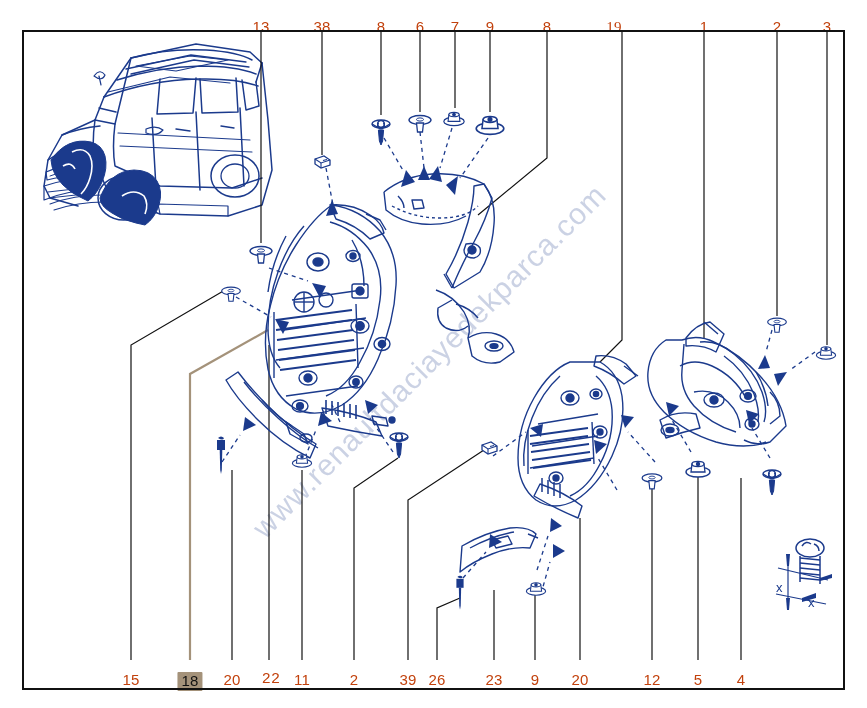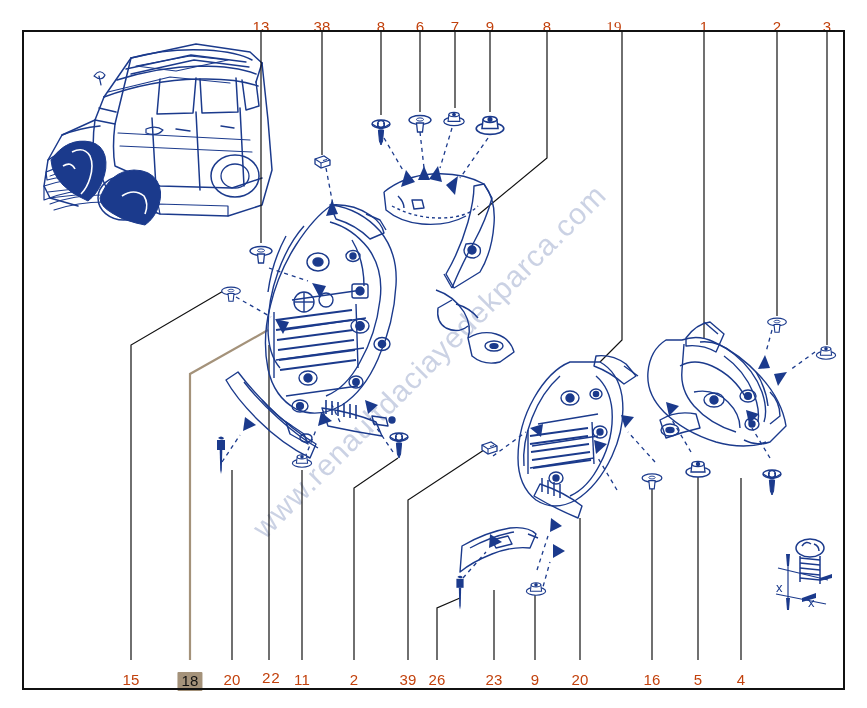--- a/index.html
+++ b/index.html
@@ -537,20 +537,20 @@
       <div class="callout highlight" style="left: 190px; top: 672px;">18</div>
       <div class="callout" style="left: 232px; top: 672px;">20</div>
       <div class="callout" style="left: 271px; top: 672px; font-family: Liberation Mono, monospace;">22</div>
       <div class="callout" style="left: 302px; top: 672px;">11</div>
       <div class="callout" style="left: 354px; top: 672px;">2</div>
       <div class="callout" style="left: 408px; top: 672px;">39</div>
       <div class="callout" style="left: 437px; top: 672px;">26</div>
       <div class="callout" style="left: 494px; top: 672px;">23</div>
       <div class="callout" style="left: 535px; top: 672px;">9</div>
       <div class="callout" style="left: 580px; top: 672px;">20</div>
-      <div class="callout" style="left: 652px; top: 672px;">16</div>
+      <div class="callout" style="left: 652px; top: 672px;">12</div>
       <div class="callout" style="left: 698px; top: 672px;">5</div>
       <div class="callout" style="left: 741px; top: 672px;">4</div>
     </div>
 
   <div id="frame-border"></div>
 
 </div>
 
 </body></html>

